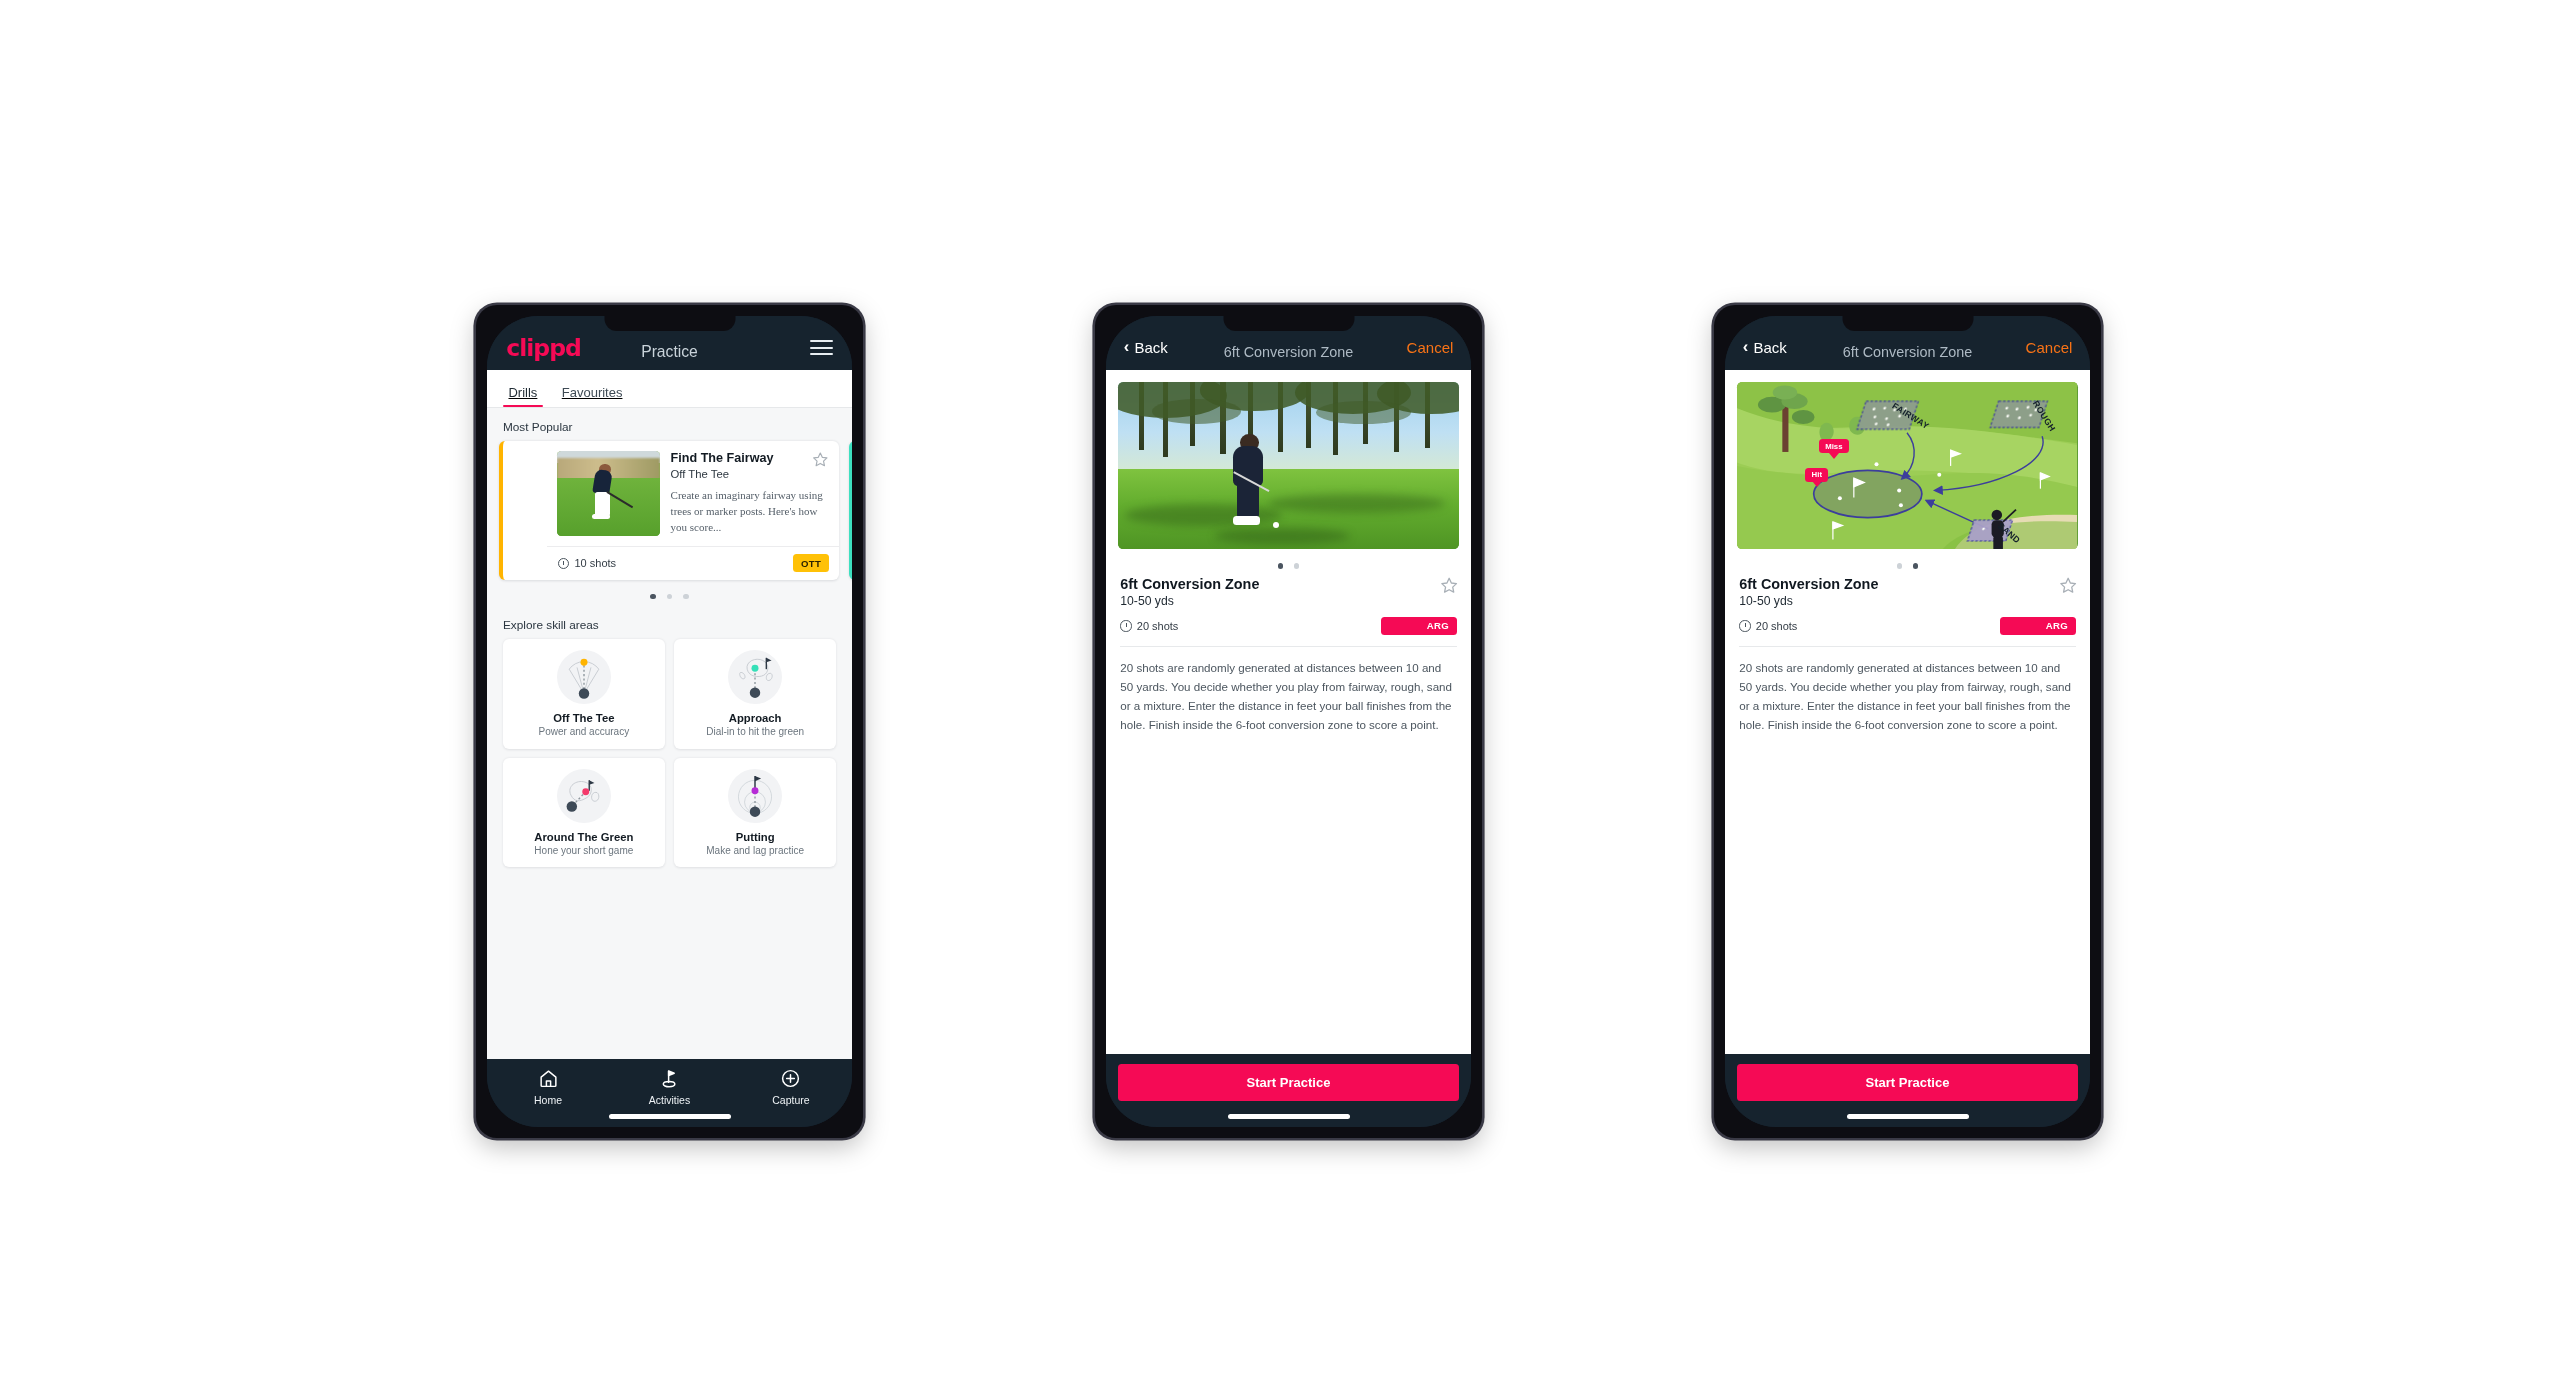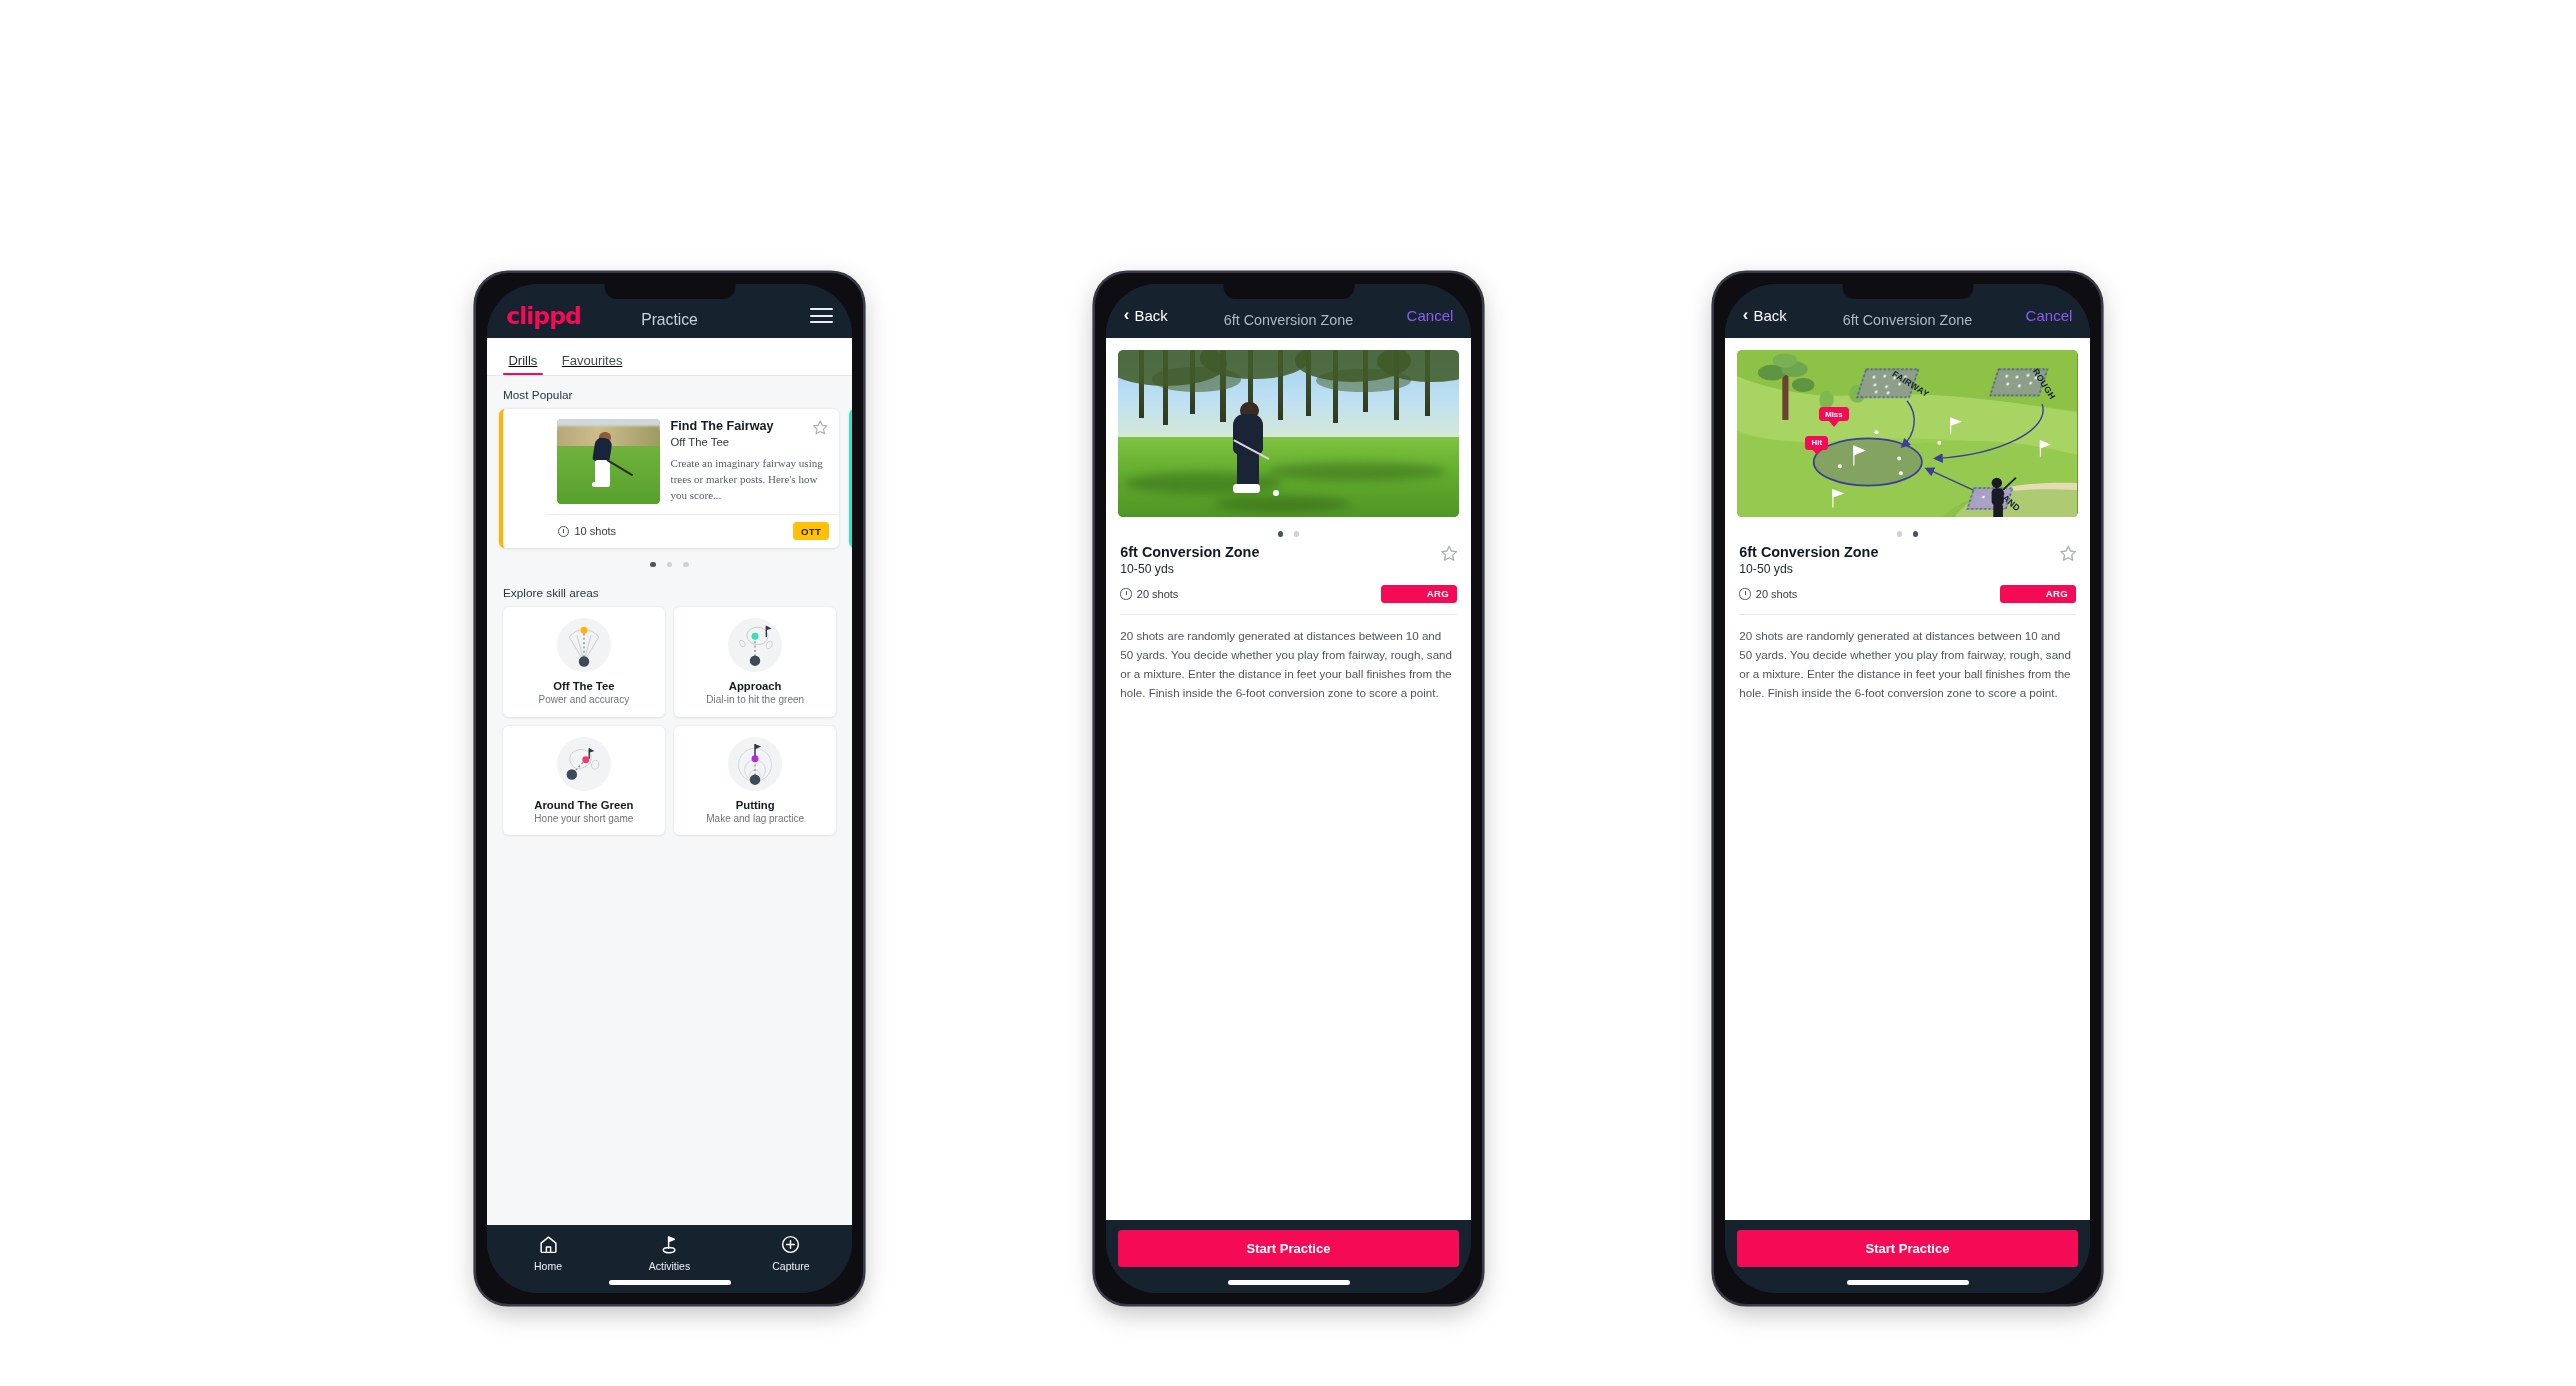--- a/index.html
+++ b/index.html
@@ -8,25 +8,26 @@
     width: 2576px; height: 1387px;
     background: #ffffff;
     font-family: "Liberation Sans", sans-serif;
     overflow: hidden;
   }
   .canvas { position: relative; width: 2576px; height: 1387px; background:#fff; }
 
   
   .phone {
     position: absolute;
-    width: 387px; height: 1031px;
+    width: 387px; height: 833px;
     background: #0d0d12;
-    border-radius: 32px;
+    border-radius: 21px;
     padding: 11.3px;
     box-shadow: 0 0 0 2.6px #3a3a46, 0 8.7px 26px rgba(0,0,0,.25);
+    margin-top: 32px;
   }
   .phone-inner {
     position: relative;
     width: 100%; height: 100%;
     background: #16232e;
     border-radius: 51px;
     overflow: hidden;
     display: flex; flex-direction: column;
   }
   .notch {
@@ -69,21 +70,21 @@
     display: flex; align-items: center; justify-content: space-between;
     padding: 8.7px 17.4px 0 17.4px;
     position: relative;
   }
   .nav-back { display:flex; align-items:center; gap:5.2px; color:#ffffff; font-size:15px; font-weight:500; }
   .chev { font-size: 16.6px; line-height: 1; font-weight: 600; }
   .nav-title {
     position:absolute; left: 50%; transform: translateX(-50%);
     color:#aebac4; font-size:14.4px; padding-top: 8.7px;
   }
-  .nav-cancel { color:#8b5cf6; font-size:15px; font-weight:500; }
+  .nav-cancel { color:#f97316; font-size:15px; font-weight:500; }
 
   
   .tabs {
     flex: 0 0 38px; background:#ffffff;
     display:flex; align-items:flex-end; padding-left: 9px;
     border-bottom: 0.9px solid #e6e8ea;
     text-decoration: underline;
   }
   .tab {
     font-size: 13px; color:#3f4b55; padding: 0 12.2px 7.8px 12.2px; position:relative;

